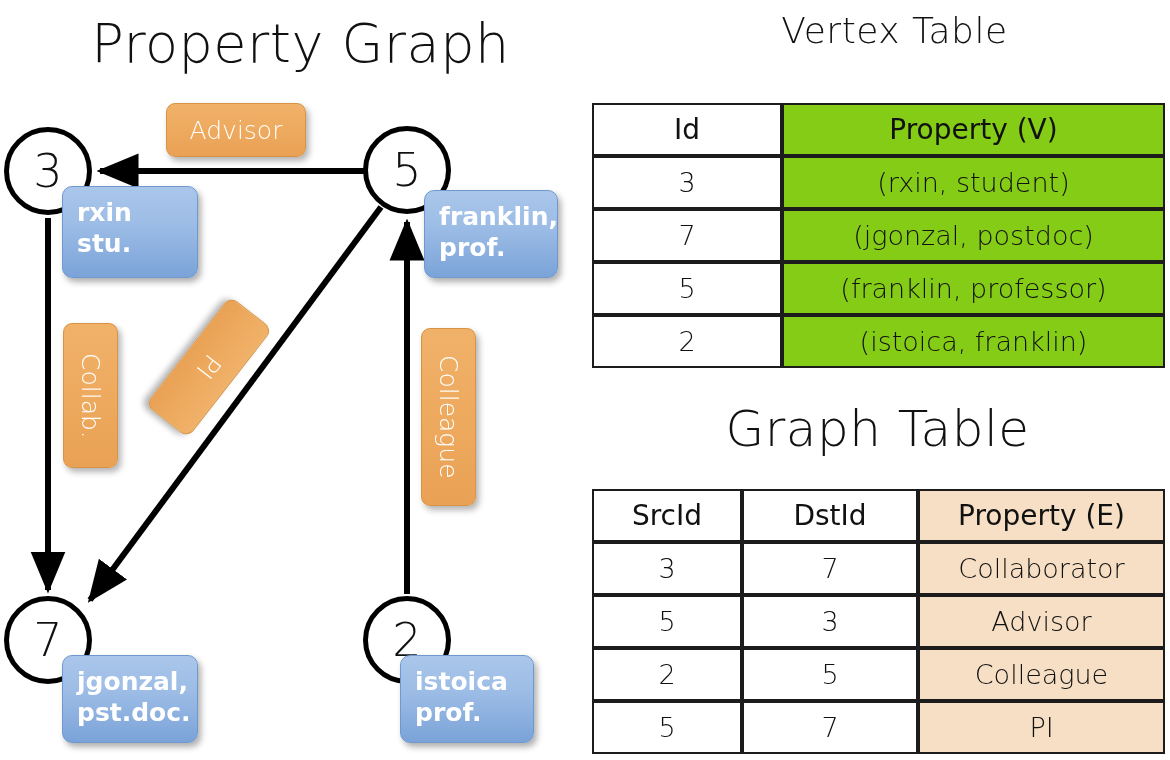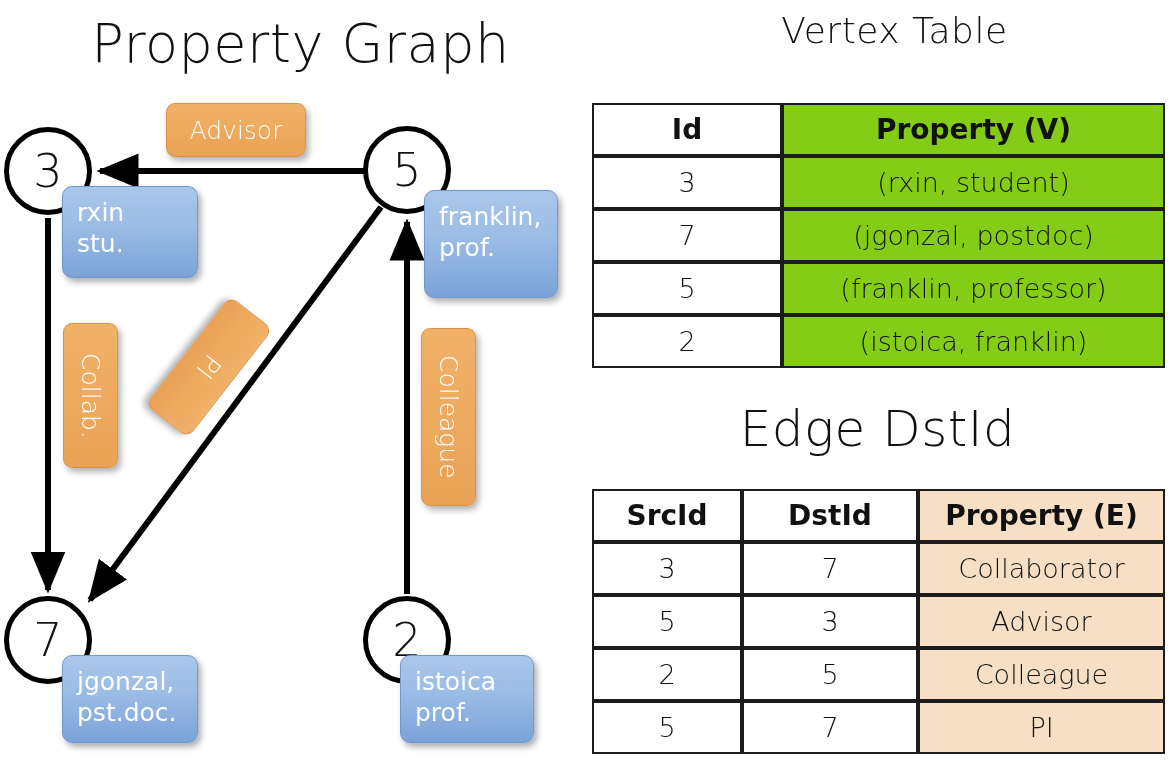--- a/index.html
+++ b/index.html
@@ -78,21 +78,21 @@
   }
 
   .prop-box {
     position: absolute;
     background: linear-gradient(180deg, #aac6ea 0%, #9dbde6 40%, #7ba3d8 100%);
     border: 1px solid #6f98cf;
     border-radius: 10px;
     box-shadow: 3px 4px 6px rgba(0,0,0,0.32);
     color: #ffffff;
     font-family: "DejaVu Sans", sans-serif;
-    font-weight: 400;
+    font-weight: 700;
     font-size: 25px;
     line-height: 1.25;
     padding: 10px 14px;
     box-sizing: border-box;
     z-index: 8;
   }
 
   .edge-label {
     position: absolute;
     background: linear-gradient(180deg, #f0b169 0%, #eeab60 45%, #e9a155 100%);
@@ -129,35 +129,35 @@
     vertical-align: middle;
     font-family: "DejaVu Sans", sans-serif;
     font-weight: 300;
     font-size: 27px;
     color: #111;
     padding: 0 4px;
     background: #ffffff;
     box-sizing: border-box;
   }
   .data-table th {
-    font-weight: 700;
+    font-weight: 400;
     font-size: 28px;
   }
   .vtable td.prop, .vtable th.prop { background: #84cc16; }
   .etable td.prop, .etable th.prop { background: #f6dfc4; }
 
   #vertex-table { left: 592px; top: 103px; width: 573px; }
   #edge-table   { left: 592px; top: 489px; width: 573px; }
 </style>
 </head>
 <body>
 
 <div class="title" id="title-property-graph">Property Graph</div>
 <div class="title" id="title-vertex-table">Vertex Table</div>
-<div class="title" id="title-edge-table">Edge DstId</div>
+<div class="title" id="title-edge-table">Graph Table</div>
 
 <div id="graph-area">
 
   <svg id="graph-edges" viewBox="0 0 585 760">
     <defs>
       <marker id="arrowhead" viewBox="0 0 12 10" refX="11" refY="5" markerWidth="7" markerHeight="6" orient="auto-start-reverse">
         <path d="M 0 0 L 12 5 L 0 10 z" fill="#000"></path>
       </marker>
     </defs>
 
@@ -181,21 +181,21 @@
   </div>
   <div class="node-circle" style="left:363px; top:596px;">
     <span>2</span>
   </div>
 
   <div class="prop-box" style="left:62px; top:186px; width:136px; height:92px;">
     <div>rxin</div>
     <div>stu.</div>
   </div>
 
-  <div class="prop-box" style="left:424px; top:190px; width:134px; height:108px;">
+  <div class="prop-box" style="left:424px; top:190px; width:134px; height:88px;">
     <div>franklin,</div>
     <div>prof.</div>
   </div>
 
   <div class="prop-box" style="left:62px; top:655px; width:136px; height:88px;">
     <div>jgonzal,</div>
     <div>pst.doc.</div>
   </div>
 
   <div class="prop-box" style="left:400px; top:655px; width:134px; height:88px;">

